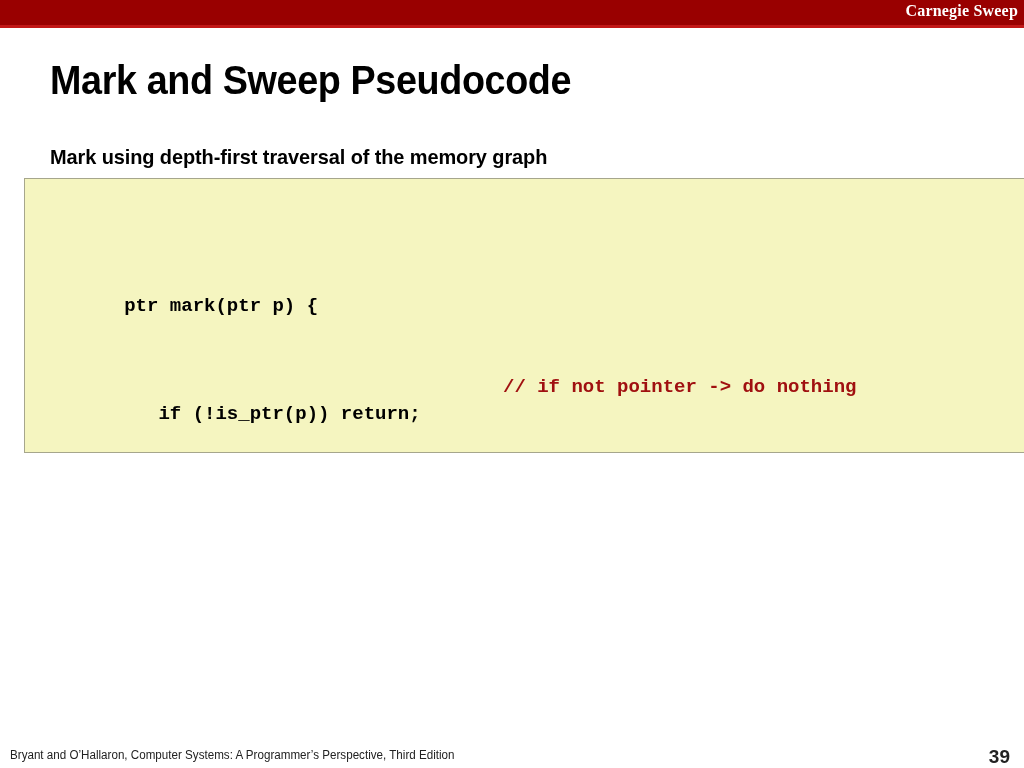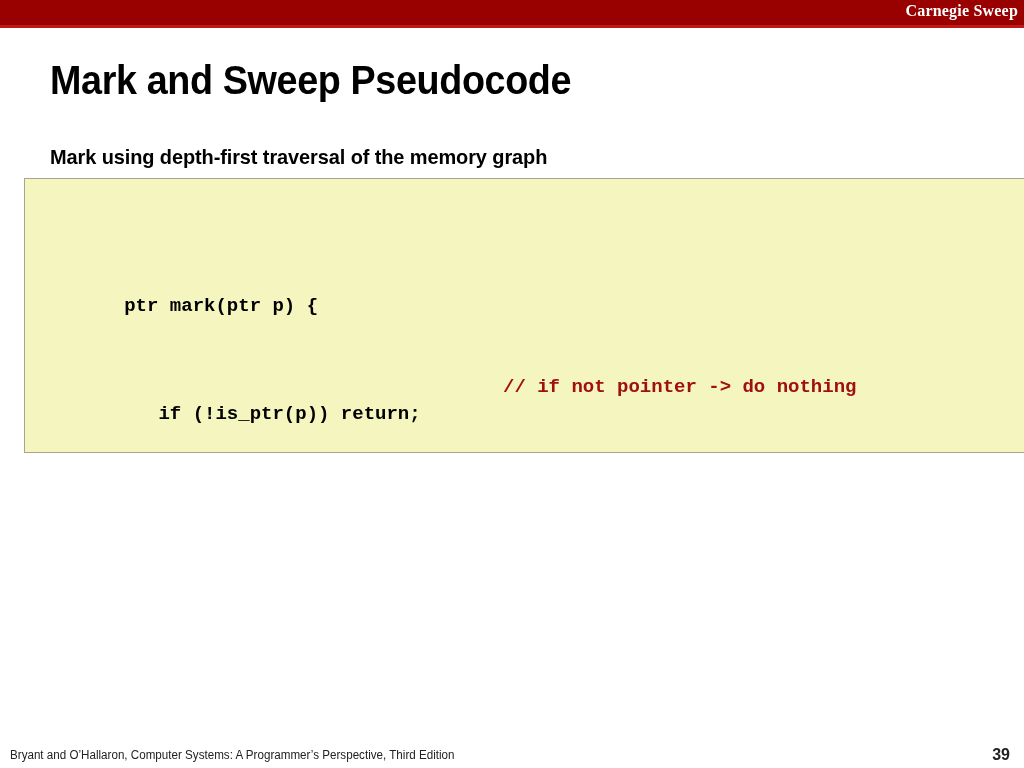--- a/index.html
+++ b/index.html
@@ -96,21 +96,21 @@
     position:absolute; left:10px; top:748px;
     color:#222222;
     font-size:12.5px;
     transform:scaleX(0.93);
     transform-origin:left center;
     white-space:nowrap;
   }
   .footer-page {
     position:absolute; right:14px; top:746px;
     color:#222222;
-    font-size:16px;
+    font-size:19px;
     font-weight:bold;
   }
 </style>
 </head>
 <body>
 
 <div class="slide">
 
   <div class="banner"></div>
   <div class="banner-underline"></div>

